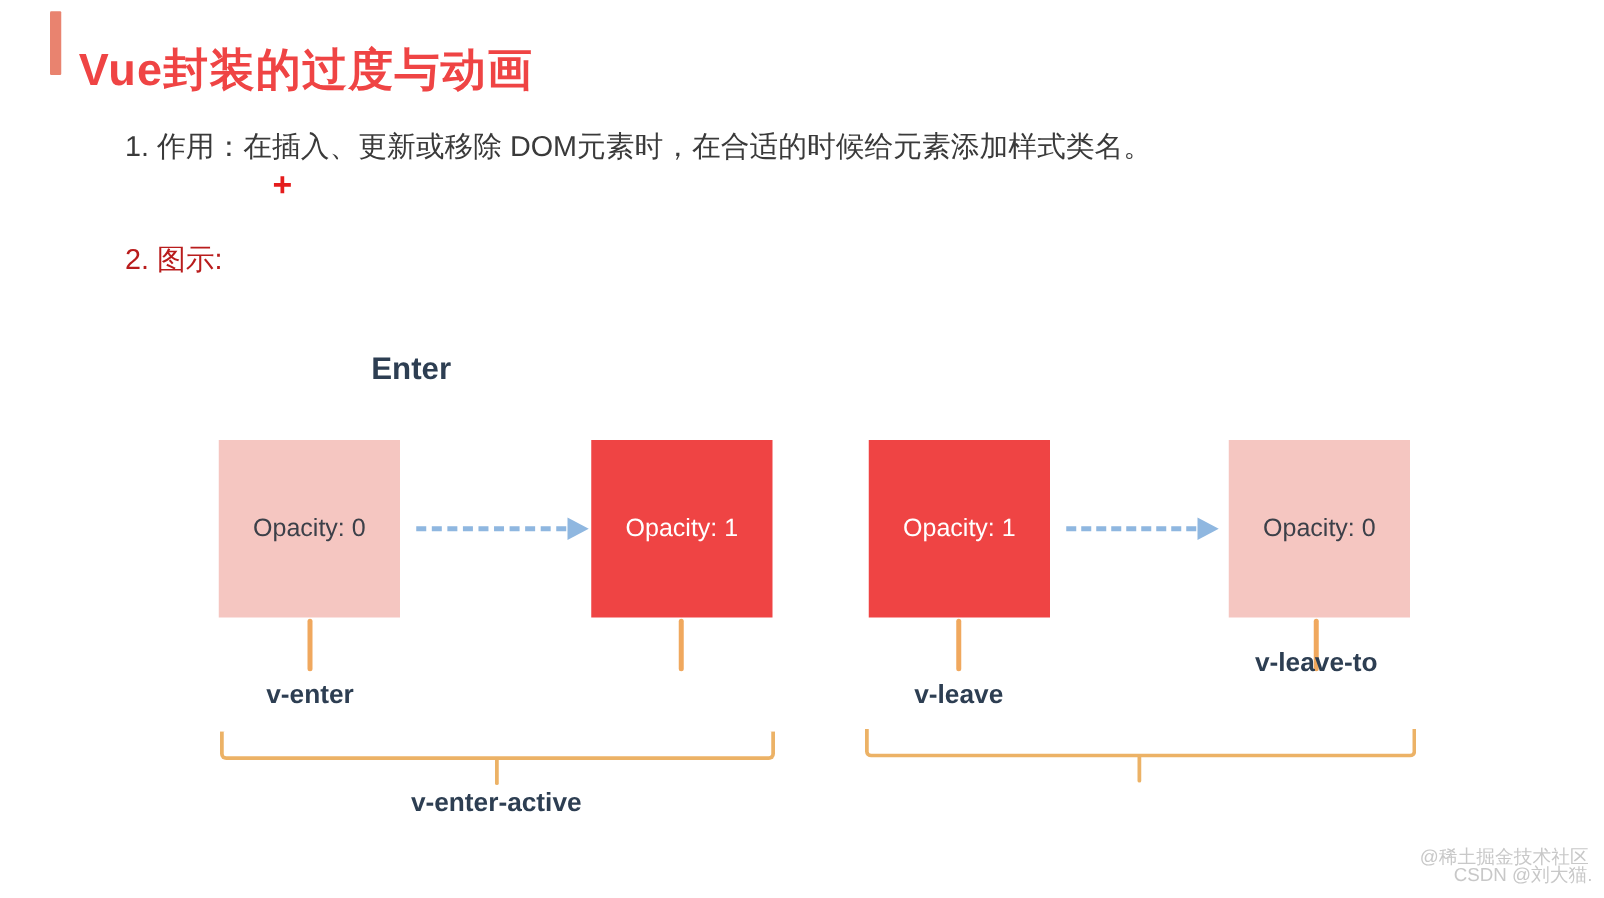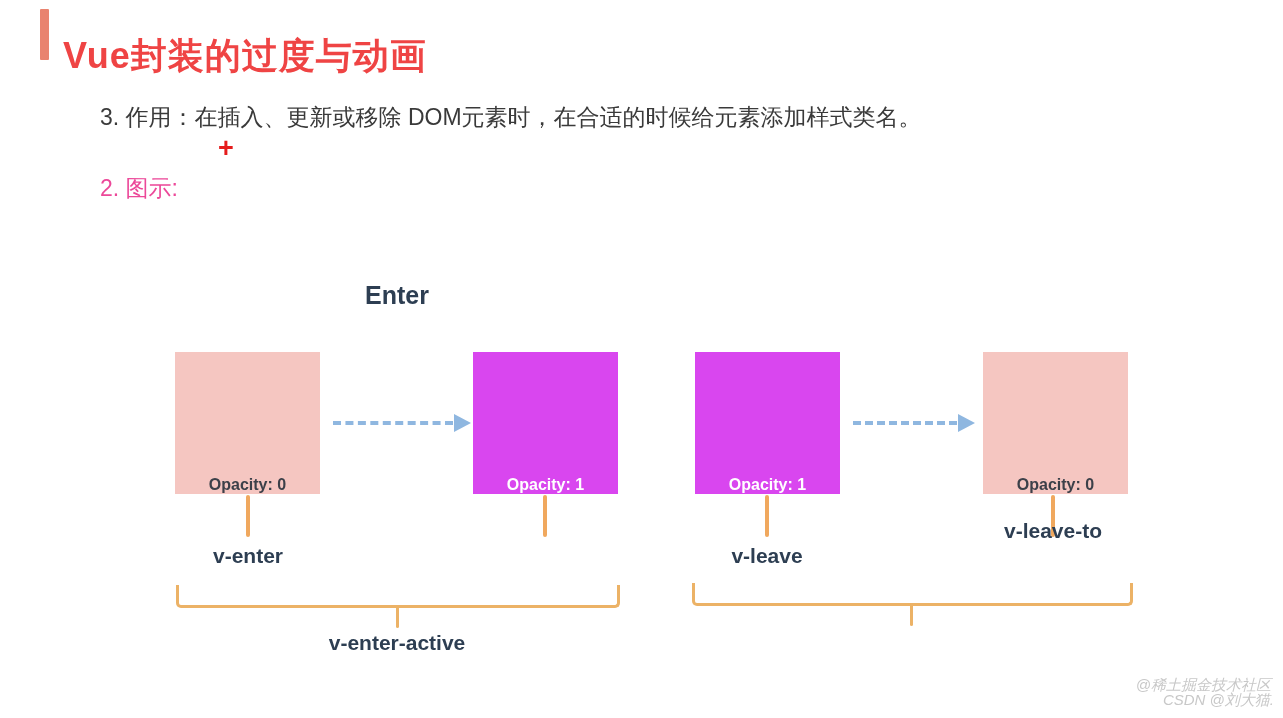--- a/index.html
+++ b/index.html
@@ -6,31 +6,31 @@
   body{font-family:"Liberation Sans","DejaVu Sans",sans-serif;}
   .stage{position:relative;width:1283px;height:718px;background:#ffffff;overflow:hidden;}
 
   
   .accent-bar{position:absolute;left:40px;top:9px;width:9px;height:51px;background:#e9836f;border-radius:1px;}
   .page-title{position:absolute;left:63px;top:8px;font-size:36px;font-weight:bold;color:#ef4444;letter-spacing:1px;}
 
   
   .point1{position:absolute;left:100px;top:102px;font-size:23px;color:#3a3a3a;white-space:nowrap;}
   .plus-marker{position:absolute;left:218px;top:133px;font-size:27px;font-weight:bold;color:#e51c1c;}
-  .point2{position:absolute;left:100px;top:173px;font-size:23px;color:#ec4899;}
+  .point2{position:absolute;left:100px;top:192px;font-size:23px;color:#b91c1c;}
 
   
-  .section-title{position:absolute;top:281px;width:200px;text-align:center;font-size:25px;font-weight:bold;color:#2d3e52;}
+  .section-title{position:absolute;top:281px;width:200px;text-align:left;font-size:25px;font-weight:bold;color:#2d3e52;}
   .section-title.enter{left:297px;}
   .section-title.leave{left:811px;}
 
   
-  .op-box{position:absolute;top:352px;width:145px;height:142px;display:flex;align-items:flex-end;justify-content:center;font-size:16px;font-weight:bold;}
+  .op-box{position:absolute;top:352px;width:145px;height:142px;display:flex;align-items:center;justify-content:center;font-size:20px;}
   .op-box.pink{background:#f5c6c1;color:#3c4049;}
-  .op-box.red{background:#d946ef;color:#ffffff;}
+  .op-box.red{background:#ef4444;color:#ffffff;}
   .box-enter-from{left:175px;}
   .box-enter-to{left:473px;}
   .box-leave-from{left:695px;}
   .box-leave-to{left:983px;}
 
   
   .arrow-line{position:absolute;top:421px;height:0;border-top:4px dashed #8fb7e0;}
   .arrow-line.enter{left:333px;width:120px;}
   .arrow-line.leave{left:853px;width:104px;}
   .arrow-head{position:absolute;top:414px;width:0;height:0;border-top:9px solid transparent;border-bottom:9px solid transparent;border-left:17px solid #8fb7e0;}
@@ -55,33 +55,33 @@
 
   
   .bracket{position:absolute;height:20px;border-left:3px solid #ecb266;border-right:3px solid #ecb266;border-bottom:3px solid #ecb266;border-radius:0 0 5px 5px;}
   .bracket.enter{left:176px;top:585px;width:438px;}
   .bracket.leave{left:692px;top:583px;width:435px;}
   .bracket-tick{position:absolute;width:3px;height:22px;background:#ecb266;border-radius:2px;}
   .bracket-tick.enter{left:396px;top:606px;}
   .bracket-tick.leave{left:910px;top:604px;}
 
   
-  .watermark{position:absolute;color:#c8c8c8;font-size:15px;white-space:nowrap;font-style:italic;}
+  .watermark{position:absolute;color:#c8c8c8;font-size:15px;white-space:nowrap;}
   .wm-1{right:12px;top:676px;}
   .wm-2{right:9px;top:691px;}
 </style>
 </head>
 <body>
 
 <div class="stage">
 
   <div class="accent-bar"></div>
   <h1 class="page-title">Vue封装的过度与动画</h1>
 
-  <div class="point1">3. 作用：在插入、更新或移除 DOM元素时，在合适的时候给元素添加样式类名。</div>
+  <div class="point1">1. 作用：在插入、更新或移除 DOM元素时，在合适的时候给元素添加样式类名。</div>
   <div class="plus-marker">+</div>
   <div class="point2">2. 图示:</div>
 
   <div class="section-title enter">Enter</div>
 
   <div class="op-box pink box-enter-from">
     <span>Opacity: 0</span>
   </div>
   <div class="op-box red box-enter-to">
     <span>Opacity: 1</span>

